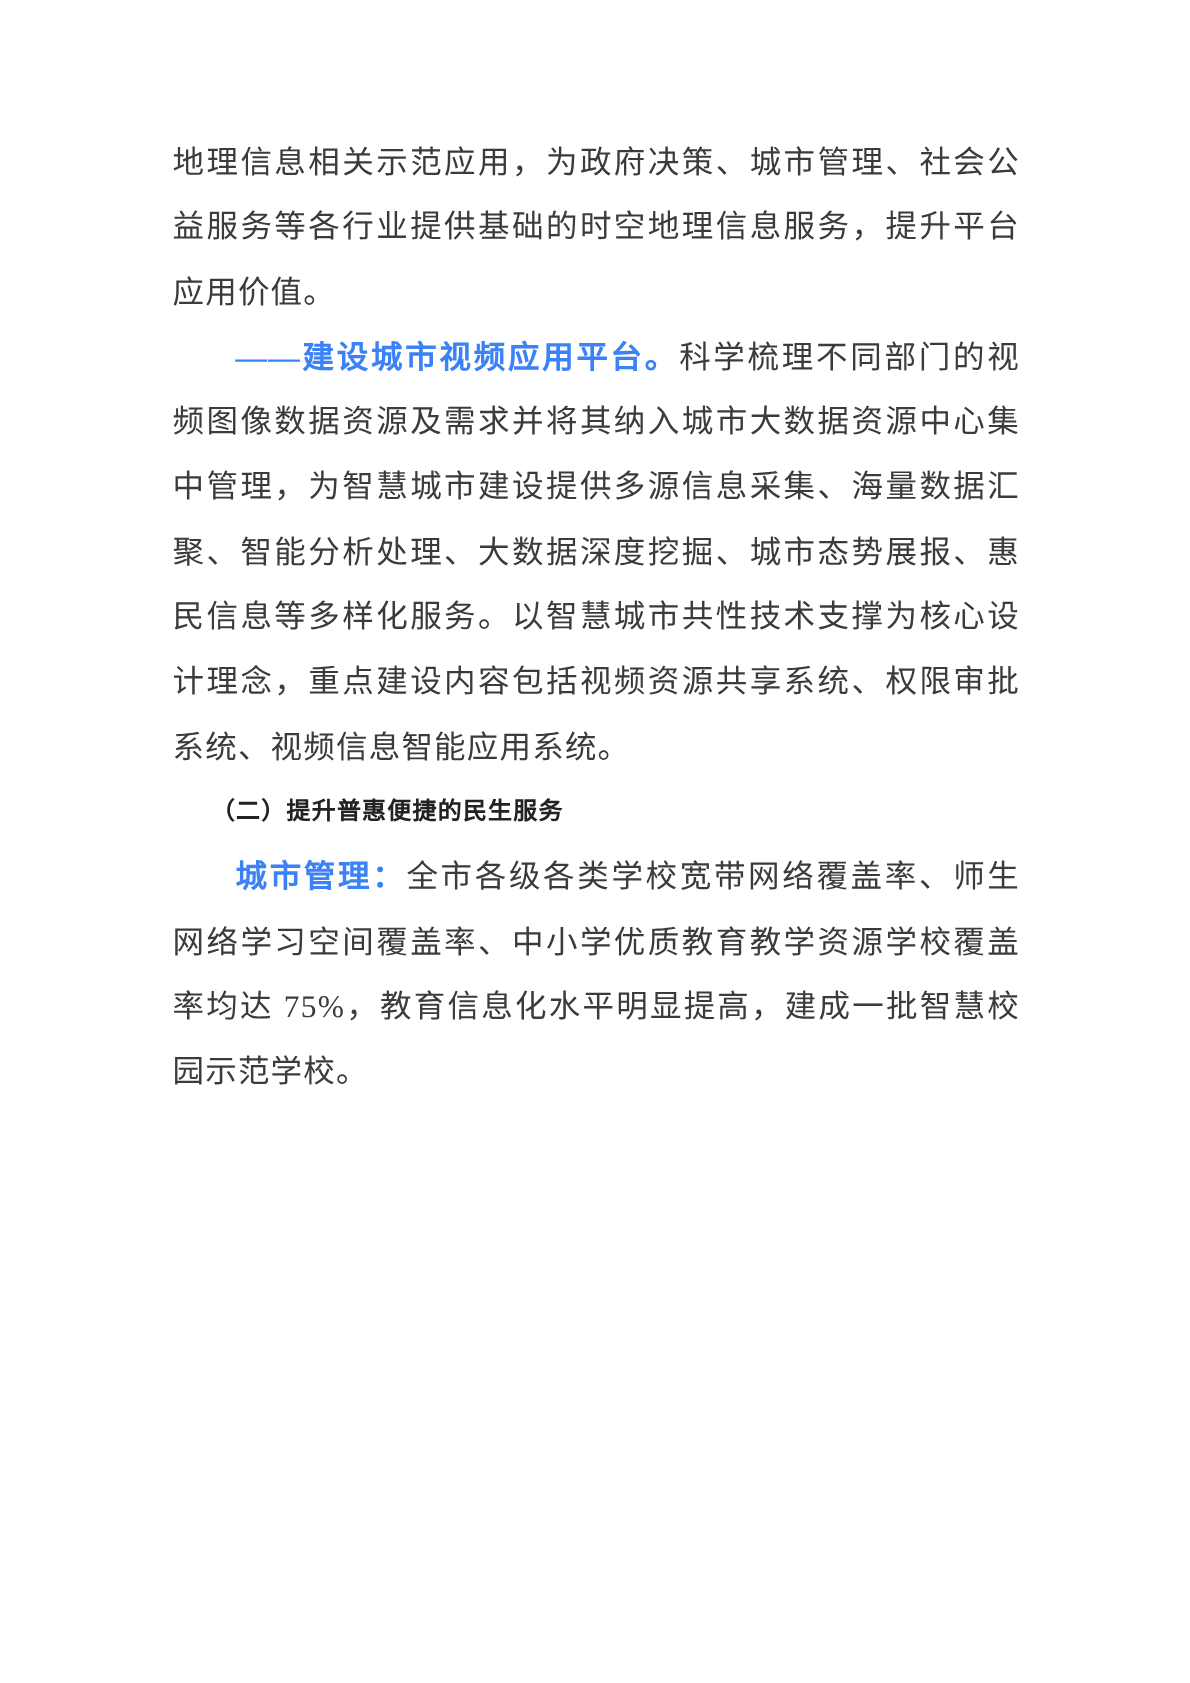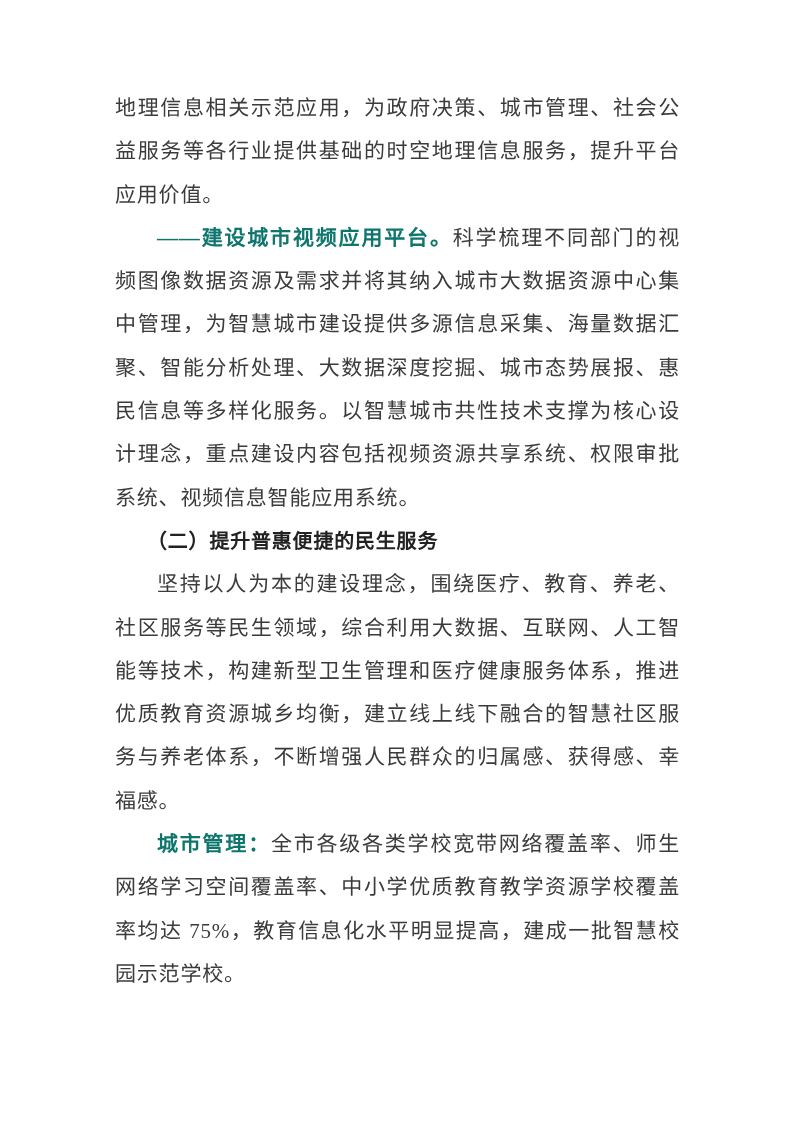--- a/index.html
+++ b/index.html
@@ -40,56 +40,53 @@
     margin: 0;
     padding: 0;
     text-indent: 2em;
   }
   .doc p.flush {
     text-indent: 0;
   }
   .doc .heading {
     margin: 0;
     padding: 0;
-    font-size: 20px;
+    font-size: 16px;
     line-height: 43.3px;
     font-weight: bold;
     color: #222222;
     text-align: left;
   }
   .doc .heading.h-section {
     text-indent: 1.6em;
   }
   .doc .heading.h-sub {
     text-indent: 2.55em;
   }
   .lead {
     font-weight: bold;
-    color: #0f766e;
+    color: #3b82f6;
   }
 </style>
 </head>
 <body>
 
 <div class="page">
   <article class="doc">
 
     <p class="flush">
       <span>地理信息相关示范应用，为政府决策、城市管理、社会公益服务等各行业提供基础的时空地理信息服务，提升平台应用价值。</span>
     </p>
 
     <p>
       <span class="lead">——建设城市视频应用平台。</span><span>科学梳理不同部门的视频图像数据资源及需求并将其纳入城市大数据资源中心集中管理，为智慧城市建设提供多源信息采集、海量数据汇聚、智能分析处理、大数据深度挖掘、城市态势展报、惠民信息等多样化服务。以智慧城市共性技术支撑为核心设计理念，重点建设内容包括视频资源共享系统、权限审批系统、视频信息智能应用系统。</span>
     </p>
 
     <h3 class="heading h-section">（二）提升普惠便捷的民生服务</h3>
 
-    <p>
-      <span>坚持以人为本的建设理念，围绕医疗、教育、养老、社区服务等民生领域，综合利用大数据、互联网、人工智能等技术，构建新型卫生管理和医疗健康服务体系，推进优质教育资源城乡均衡，建立线上线下融合的智慧社区服务与养老体系，不断增强人民群众的归属感、获得感、幸福感。</span>
-    </p>
 
 
     <p>
       <span class="lead">城市管理：</span><span>全市各级各类学校宽带网络覆盖率、师生网络学习空间覆盖率、中小学优质教育教学资源学校覆盖率均达 75%，教育信息化水平明显提高，建成一批智慧校园示范学校。</span>
     </p>
 
   </article>
 </div>
 
 </body></html>

